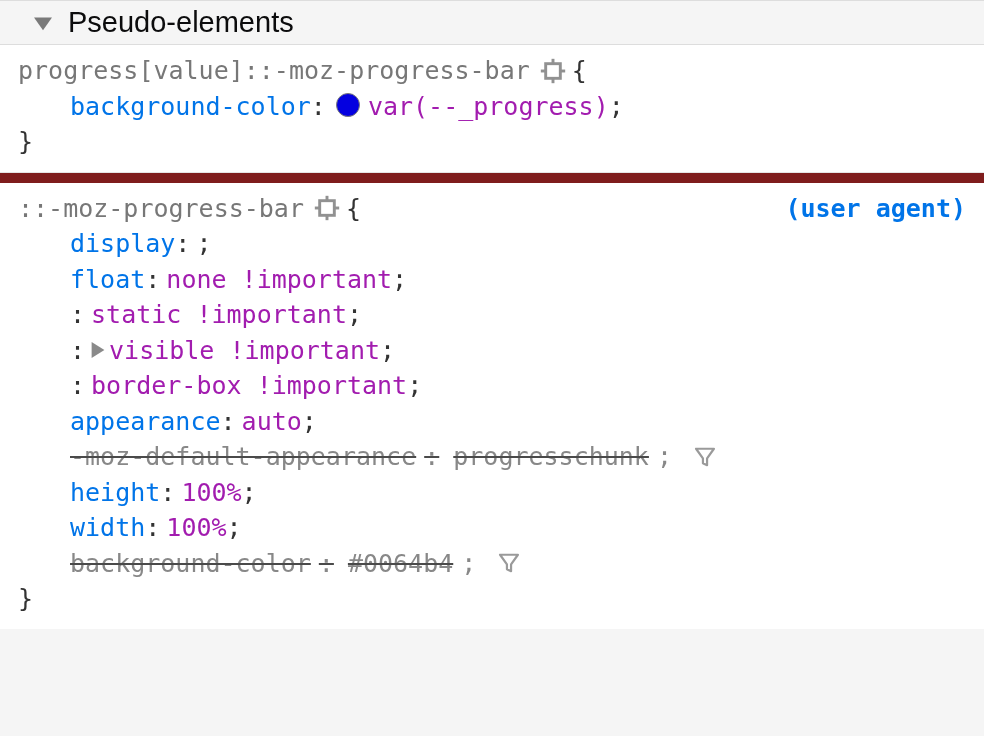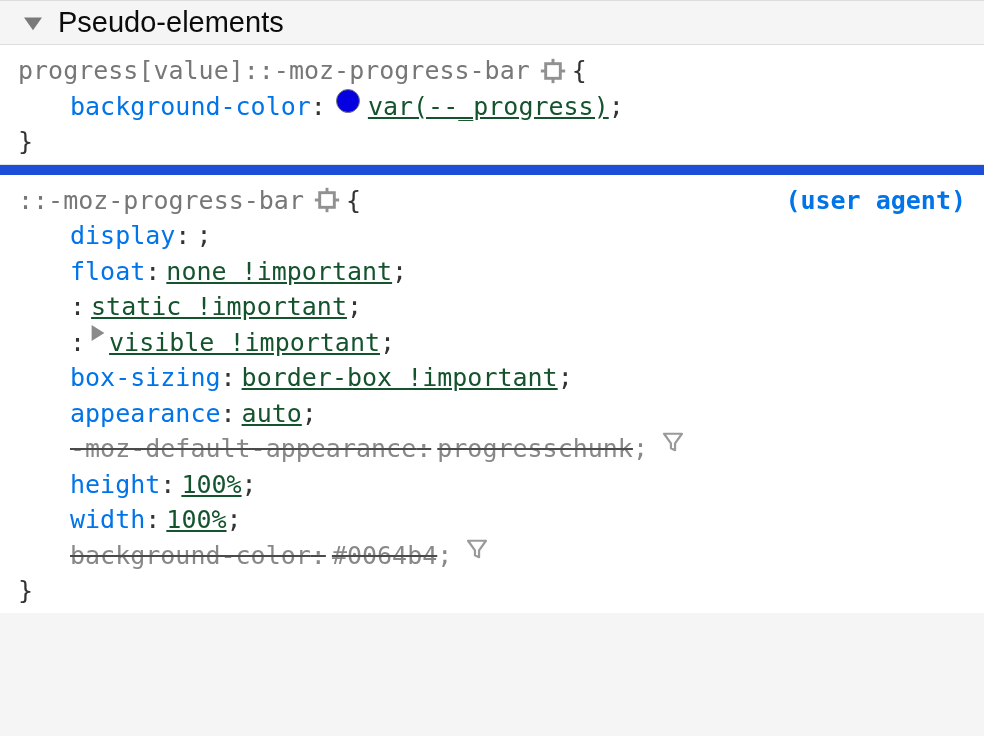--- a/index.html
+++ b/index.html
@@ -10,45 +10,45 @@
     body {
       font-family: "Menlo", "Monaco", "Consolas", monospace;
       font-size: 25px;
       background: #f5f5f5;
       color: #0c0c0d;
       width: 984px;
     }
     .section-header {
       display: flex;
       align-items: center;
-      padding: 5px 16px 5px 24px;
+      padding: 5px 16px 5px 34px;
       border-top: 1px solid #ddd;
       border-bottom: 1px solid #ddd;
       background: #f5f5f5;
       font-family: -apple-system, BlinkMacSystemFont, "Segoe UI", sans-serif;
       font-size: 29px;
     }
     .section-header .twisty {
       margin-right: 16px;
       display: inline-flex;
       align-items: center;
     }
     .twisty svg {
       width: 18px;
       height: 18px;
     }
     .rule-block {
       background: #fff;
-      padding: 8px 18px 4px 18px;
+      padding: 8px 18px 12px 18px;
       border-bottom: 1px solid #e5e5e5;
       line-height: 1.42;
       color: #444;
     }
     .rule-block + .rule-block {
-      border-top: 10px solid #1d4ed8;
+      border-top: 10px solid #7f1d1d;
       border-bottom: 0;
     }
     .selector-line {
       display: flex;
       align-items: center;
       flex-wrap: wrap;
     }
     .selector {
       color: #777;
     }
@@ -68,33 +68,32 @@
     }
     .target-icon svg {
       width: 26px;
       height: 26px;
     }
     .declarations {
       padding-left: 52px;
     }
     .decl {
       display: flex;
-      align-items: flex-start;
+      align-items: center;
       flex-wrap: wrap;
     }
     .prop {
       color: #0074e8;
     }
     .colon {
       color: #333;
       margin-right: 6px;
     }
     .val {
-      color: #14532d;
-      text-decoration: underline;
+      color: #a21caf;
     }
     .semicolon {
       color: #333;
     }
     .swatch {
       width: 24px;
       height: 24px;
       border-radius: 50%;
       border: 1px solid #7a7a7a;
       display: inline-block;
@@ -109,20 +108,21 @@
       align-items: center;
       margin-right: 4px;
       color: #7a7a7a;
     }
     .expand-triangle svg {
       width: 14px;
       height: 16px;
     }
     .overridden {
       color: #888;
+      gap: 8px;
     }
     .overridden .prop,
     .overridden .val,
     .overridden .colon {
       color: #888;
       text-decoration: line-through;
       text-decoration-color: #4a4a4a;
     }
     .overridden .semicolon {
       color: #888;
@@ -214,21 +214,20 @@
         <span class="colon">:</span>
       <span class="expand-triangle">
         <svg viewBox="0 0 8 10">
             <polygon points="0,0 8,5 0,10" fill="#8a8a8a"></polygon>
           </svg>
       </span>
       <span class="val">visible !important</span>
         <span class="semicolon">;</span>
     </div>
     <div class="decl">
-      <span class="prop">box-sizing</span>
         <span class="colon">:</span>
       <span class="val">border-box !important</span>
         <span class="semicolon">;</span>
     </div>
     <div class="decl">
       <span class="prop">appearance</span>
         <span class="colon">:</span>
       <span class="val">auto</span>
         <span class="semicolon">;</span>
     </div>

